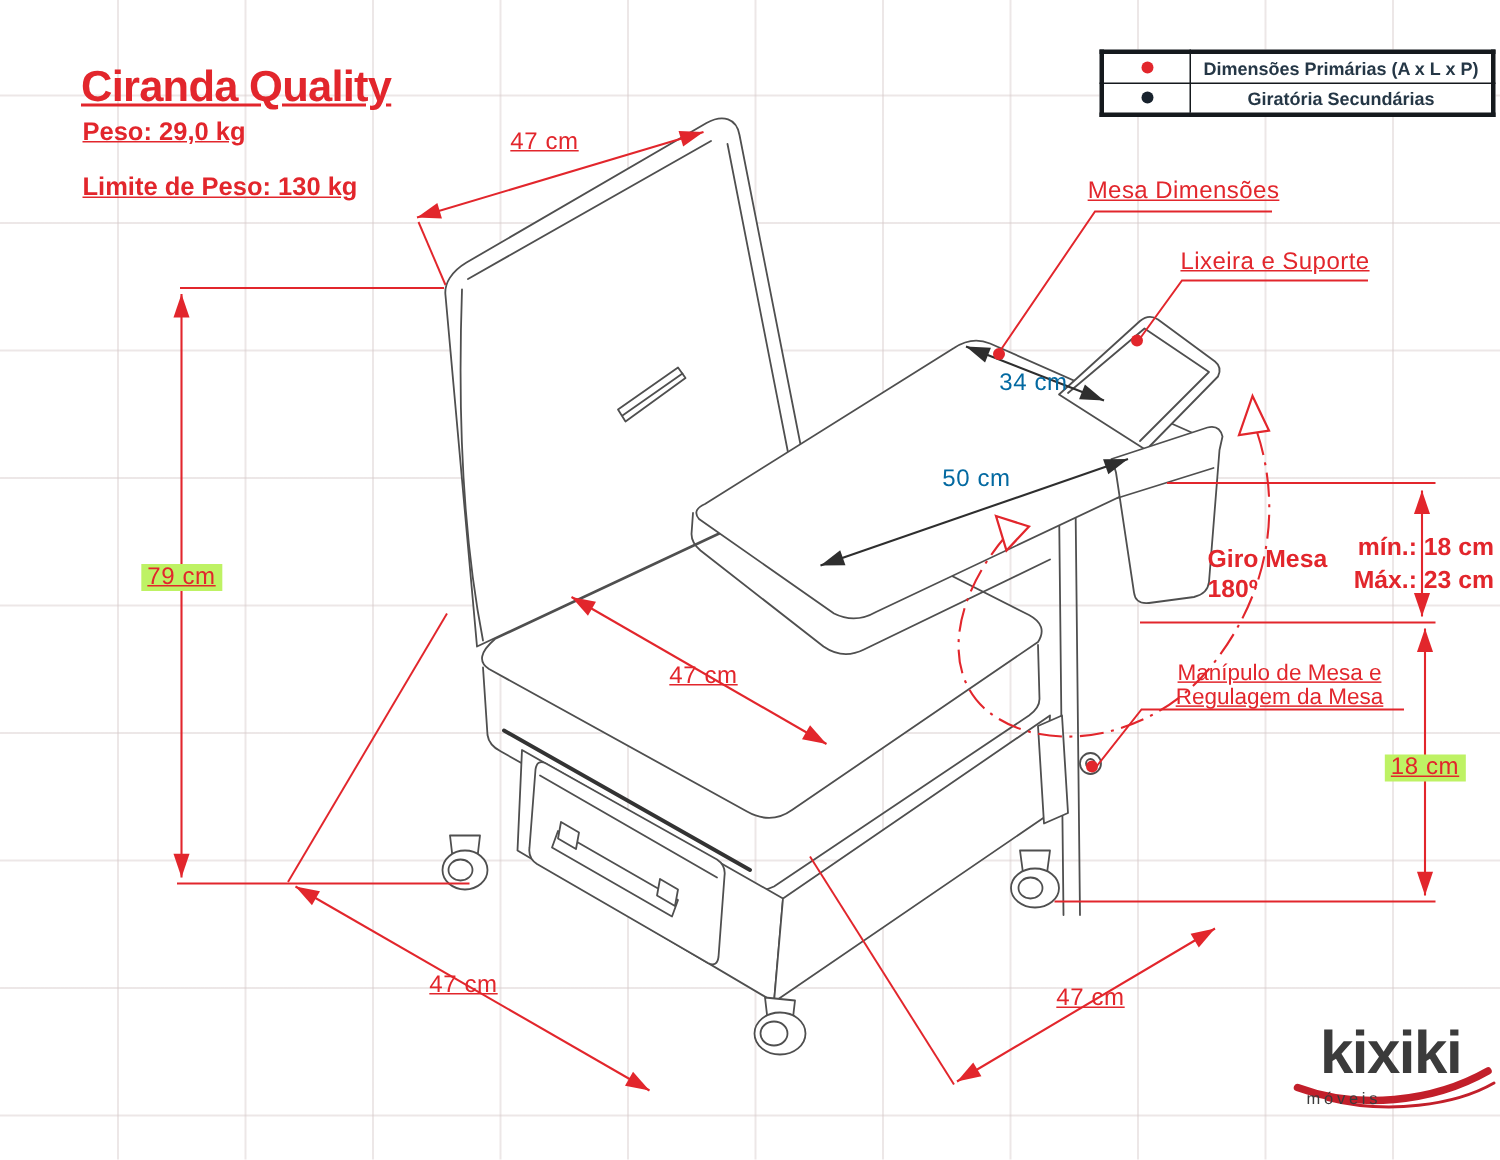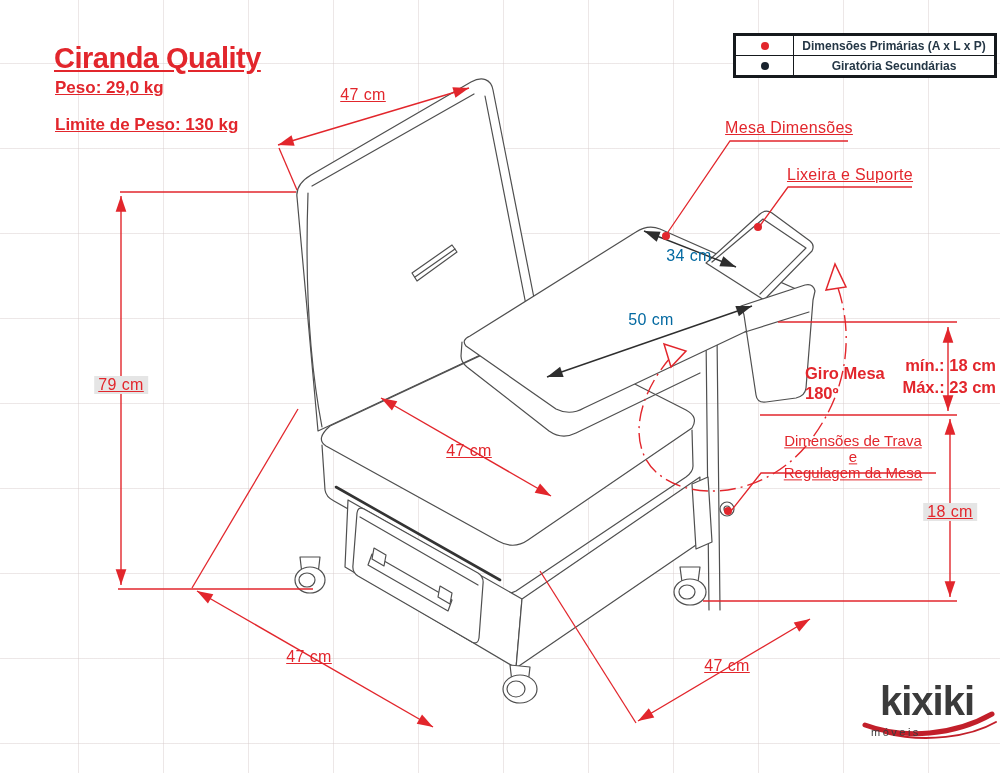--- a/index.html
+++ b/index.html
@@ -10,21 +10,21 @@
     background-image:
       linear-gradient(to right, rgba(214,202,202,.45) 1px, transparent 1px),
       linear-gradient(to bottom, rgba(214,202,202,.45) 1px, transparent 1px);
     background-size:85px 85px;
     background-position:78px 63px;
   }
   .abs{position:absolute;}
   .red{color:#e2262c;text-decoration:underline;}
   .dim{font-size:16px;letter-spacing:.4px;white-space:nowrap;transform:translate(-50%,-50%);}
   .dimdark{color:#0369a1;}
-  .bgwhite{background:#e5e5e5;padding:0 4px;text-align:center;}
+  .bgwhite{background:#bef264;padding:0 4px;text-align:center;}
   .callout{font-size:16px;letter-spacing:.3px;white-space:nowrap;transform:translate(-50%,-50%);}
   .boldred{font-weight:bold;color:#e2262c;white-space:nowrap;}
   #title{left:54px;top:42px;font-size:29px;font-weight:bold;letter-spacing:-.5px;}
   #peso{left:55px;top:78px;font-size:17px;font-weight:bold;}
   #limite{left:55px;top:115px;font-size:17px;font-weight:bold;}
   
   #legend{left:733px;top:33px;width:264px;border:3px solid #15191d;border-collapse:collapse;
           background:#fff;}
   #legend td{border:1.5px solid #15191d;height:19px;padding:0;}
   #legend .dotcell{width:57px;text-align:center;}
@@ -185,21 +185,21 @@
 </div>
 
 <div id="giro" class="abs boldred">
   <div>Giro Mesa</div>
   <div>180º</div>
 </div>
 
 <div class="abs callout red" style="left:789px;top:128px">Mesa Dimensões</div>
 <div class="abs callout red" style="left:850px;top:175px">Lixeira e Suporte</div>
 <div id="manipulo" class="abs red">
-  <div>Dimensões de Trava e</div>
+  <div>Manípulo de Mesa e</div>
   <div>Regulagem da Mesa</div>
 </div>
 
 <svg class="abs" style="left:855px;top:653px" width="145" height="95" viewBox="0 0 145 95">
   <text x="72" y="62" text-anchor="middle" font-family="Liberation Sans, sans-serif" font-size="40" font-weight="bold" letter-spacing="-1" fill="#3b3b3b">kixiki</text>
   <path d="M10,72 C50,87 100,82 137,61" stroke="#c21f2a" stroke-width="5" fill="none" stroke-linecap="round"></path>
   <path d="M30,80 C70,90 115,84 141,69" stroke="#c21f2a" stroke-width="2" fill="none" stroke-linecap="round"></path>
   <text x="16" y="83" font-family="Liberation Sans, sans-serif" font-size="11" letter-spacing="2.5" fill="#3b3b3b">móveis</text>
 </svg>
 

